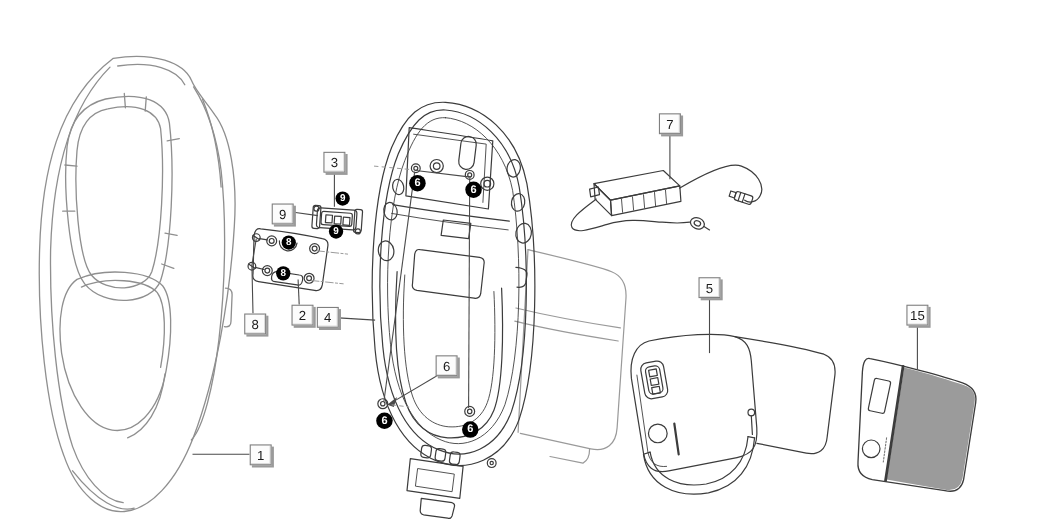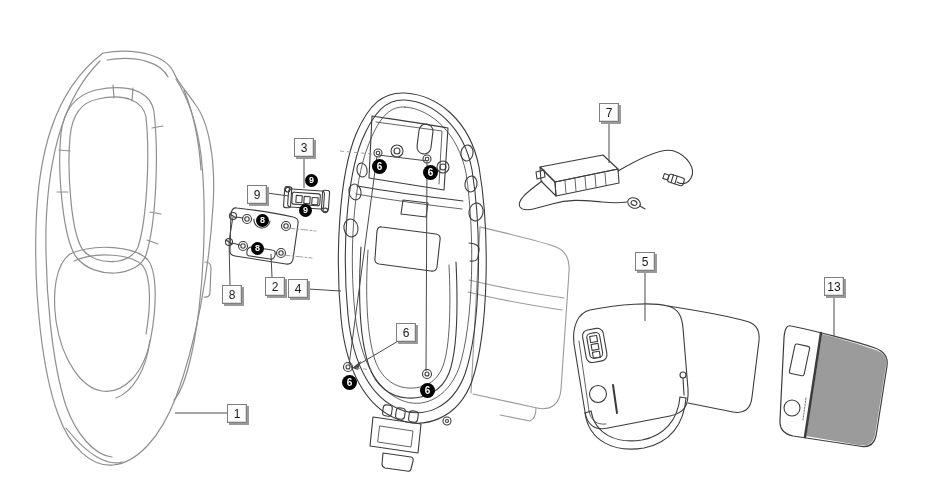--- a/index.html
+++ b/index.html
@@ -211,21 +211,21 @@
 
 <div class="callout-label" style="left:227px;top:404px">1</div>
 <div class="callout-label" style="left:265px;top:277px">2</div>
 <div class="callout-label" style="left:294px;top:138px">3</div>
 <div class="callout-label" style="left:288px;top:279px">4</div>
 <div class="callout-label" style="left:635px;top:252px">5</div>
 <div class="callout-label" style="left:396px;top:323px">6</div>
 <div class="callout-label" style="left:599px;top:103px">7</div>
 <div class="callout-label" style="left:222px;top:285px">8</div>
 <div class="callout-label" style="left:247px;top:185px">9</div>
-<div class="callout-label" style="left:824px;top:277px">13</div>
+<div class="callout-label" style="left:824px;top:277px">15</div>
 
 <div class="badge b15" style="left:372px;top:159px">6</div>
 <div class="badge b15" style="left:423px;top:165px">6</div>
 <div class="badge b15" style="left:342px;top:375px">6</div>
 <div class="badge b15" style="left:420px;top:383px">6</div>
 <div class="badge b13" style="left:256px;top:214px">8</div>
 <div class="badge b13" style="left:251px;top:242px">8</div>
 <div class="badge b13" style="left:305px;top:174px">9</div>
 <div class="badge b13" style="left:299px;top:204px">9</div>
 

